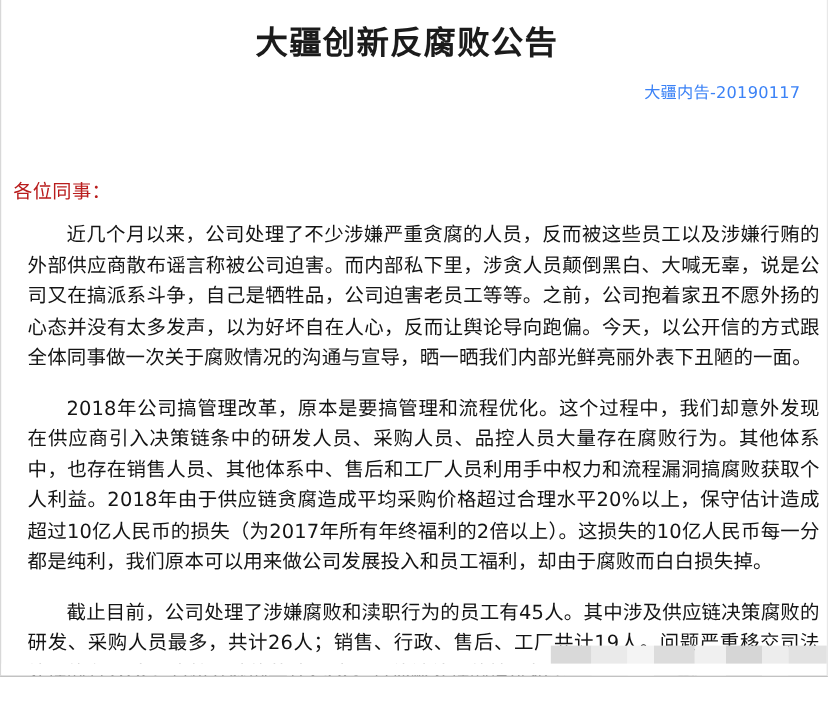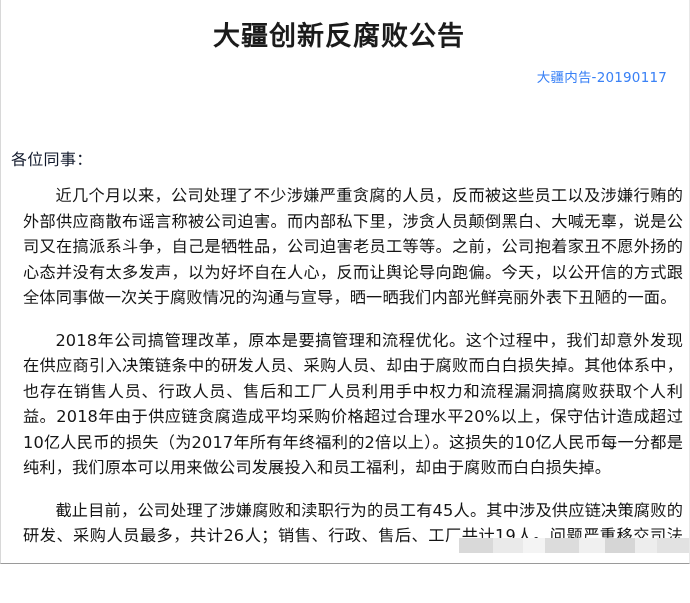--- a/index.html
+++ b/index.html
@@ -41,21 +41,21 @@
     top: 66px;
     font-size: 13.5px;
     color: #3b82f6;
     letter-spacing: 0.2px;
   }
   .salutation {
     position: absolute;
     left: 10px;
     top: 146px;
     font-size: 16px;
-    color: #0f172a;
+    color: #b91c1c;
     letter-spacing: 0.3px;
     text-align: center;
   }
   .body-copy {
     position: absolute;
     left: 10px;
     top: 183px;
     width: 672px;
     font-size: 16.2px;
     line-height: 25.5px;
@@ -124,21 +124,21 @@
 <div class="page">
 
   <div class="doc-title">大疆创新反腐败公告</div>
 
   <div class="doc-ref">大疆内告-20190117</div>
 
   <div class="salutation">各位同事：</div>
 
   <div class="body-copy">
     <p>近几个月以来，公司处理了不少涉嫌严重贪腐的人员，反而被这些员工以及涉嫌行贿的外部供应商散布谣言称被公司迫害。而内部私下里，涉贪人员颠倒黑白、大喊无辜，说是公司又在搞派系斗争，自己是牺牲品，公司迫害老员工等等。之前，公司抱着家丑不愿外扬的心态并没有太多发声，以为好坏自在人心，反而让舆论导向跑偏。今天，以公开信的方式跟全体同事做一次关于腐败情况的沟通与宣导，晒一晒我们内部光鲜亮丽外表下丑陋的一面。</p>
-    <p>2018年公司搞管理改革，原本是要搞管理和流程优化。这个过程中，我们却意外发现在供应商引入决策链条中的研发人员、采购人员、却由于腐败而白白损失掉。其他体系中，也存在销售人员、行政人员、售后和工厂人员利用手中权力和流程漏洞搞腐败获取个人利益。2018年由于供应链贪腐造成平均采购价格超过合理水平20%以上，保守估计造成超过10亿人民币的损失（为2017年所有年终福利的2倍以上）。这损失的10亿人民币每一分都是纯利，我们原本可以用来做公司发展投入和员工福利，却由于腐败而白白损失掉。</p>
+    <p>2018年公司搞管理改革，原本是要搞管理和流程优化。这个过程中，我们却意外发现在供应商引入决策链条中的研发人员、采购人员、品控人员大量存在腐败行为。其他体系中，也存在销售人员、其他体系中、售后和工厂人员利用手中权力和流程漏洞搞腐败获取个人利益。2018年由于供应链贪腐造成平均采购价格超过合理水平20%以上，保守估计造成超过10亿人民币的损失（为2017年所有年终福利的2倍以上）。这损失的10亿人民币每一分都是纯利，我们原本可以用来做公司发展投入和员工福利，却由于腐败而白白损失掉。</p>
     <p>截止目前，公司处理了涉嫌腐败和渎职行为的员工有45人。其中涉及供应链决策腐败的研发、采购人员最多，共计26人；销售、行政、售后、工厂共计19人。问题严重移交司法处理的有16人，直接开除的共计29人。具体被处理的情况如下：</p>
     <p class="last">供应链涉嫌腐败被司法处理或开除的研发、采购人员名单：</p>
   </div>
 
   <div class="redaction" id="redaction-host">
       <span class="cell" style="left: 0px; width: 34px; background: rgb(217, 217, 217);"></span>
       <span class="cell" style="left: 34px; width: 30px; background: rgb(234, 234, 234);"></span>
       <span class="cell" style="left: 64px; width: 22px; background: rgb(244, 244, 244);"></span>
       <span class="cell" style="left: 86px; width: 34px; background: rgb(220, 220, 220);"></span>
       <span class="cell" style="left: 120px; width: 26px; background: rgb(240, 240, 240);"></span>

